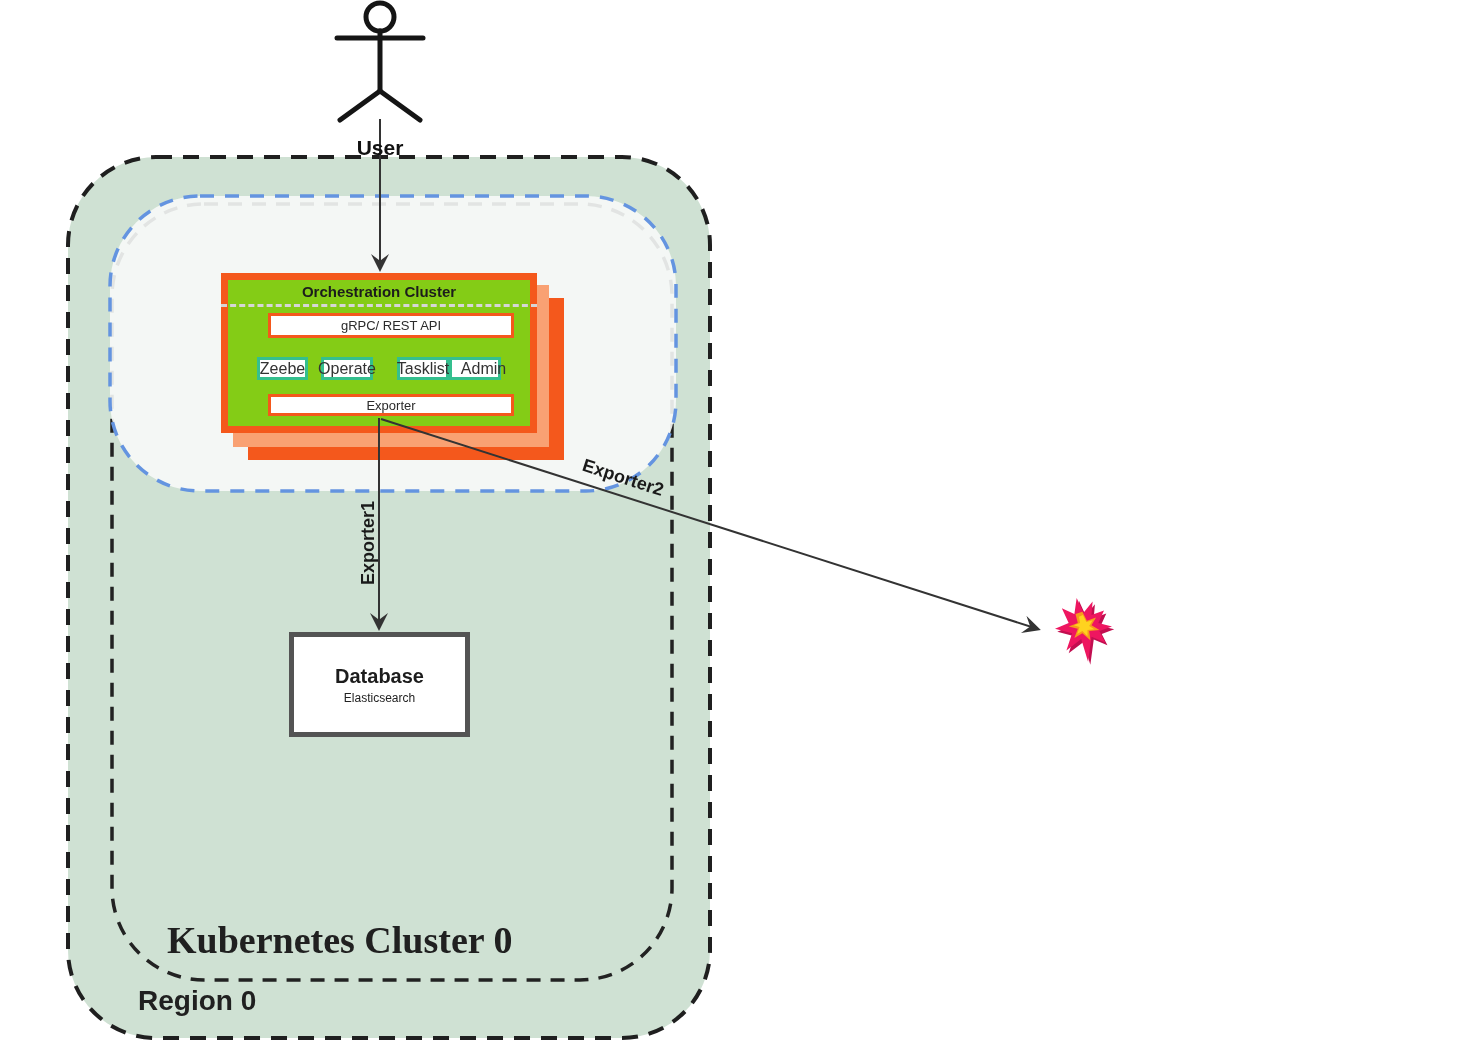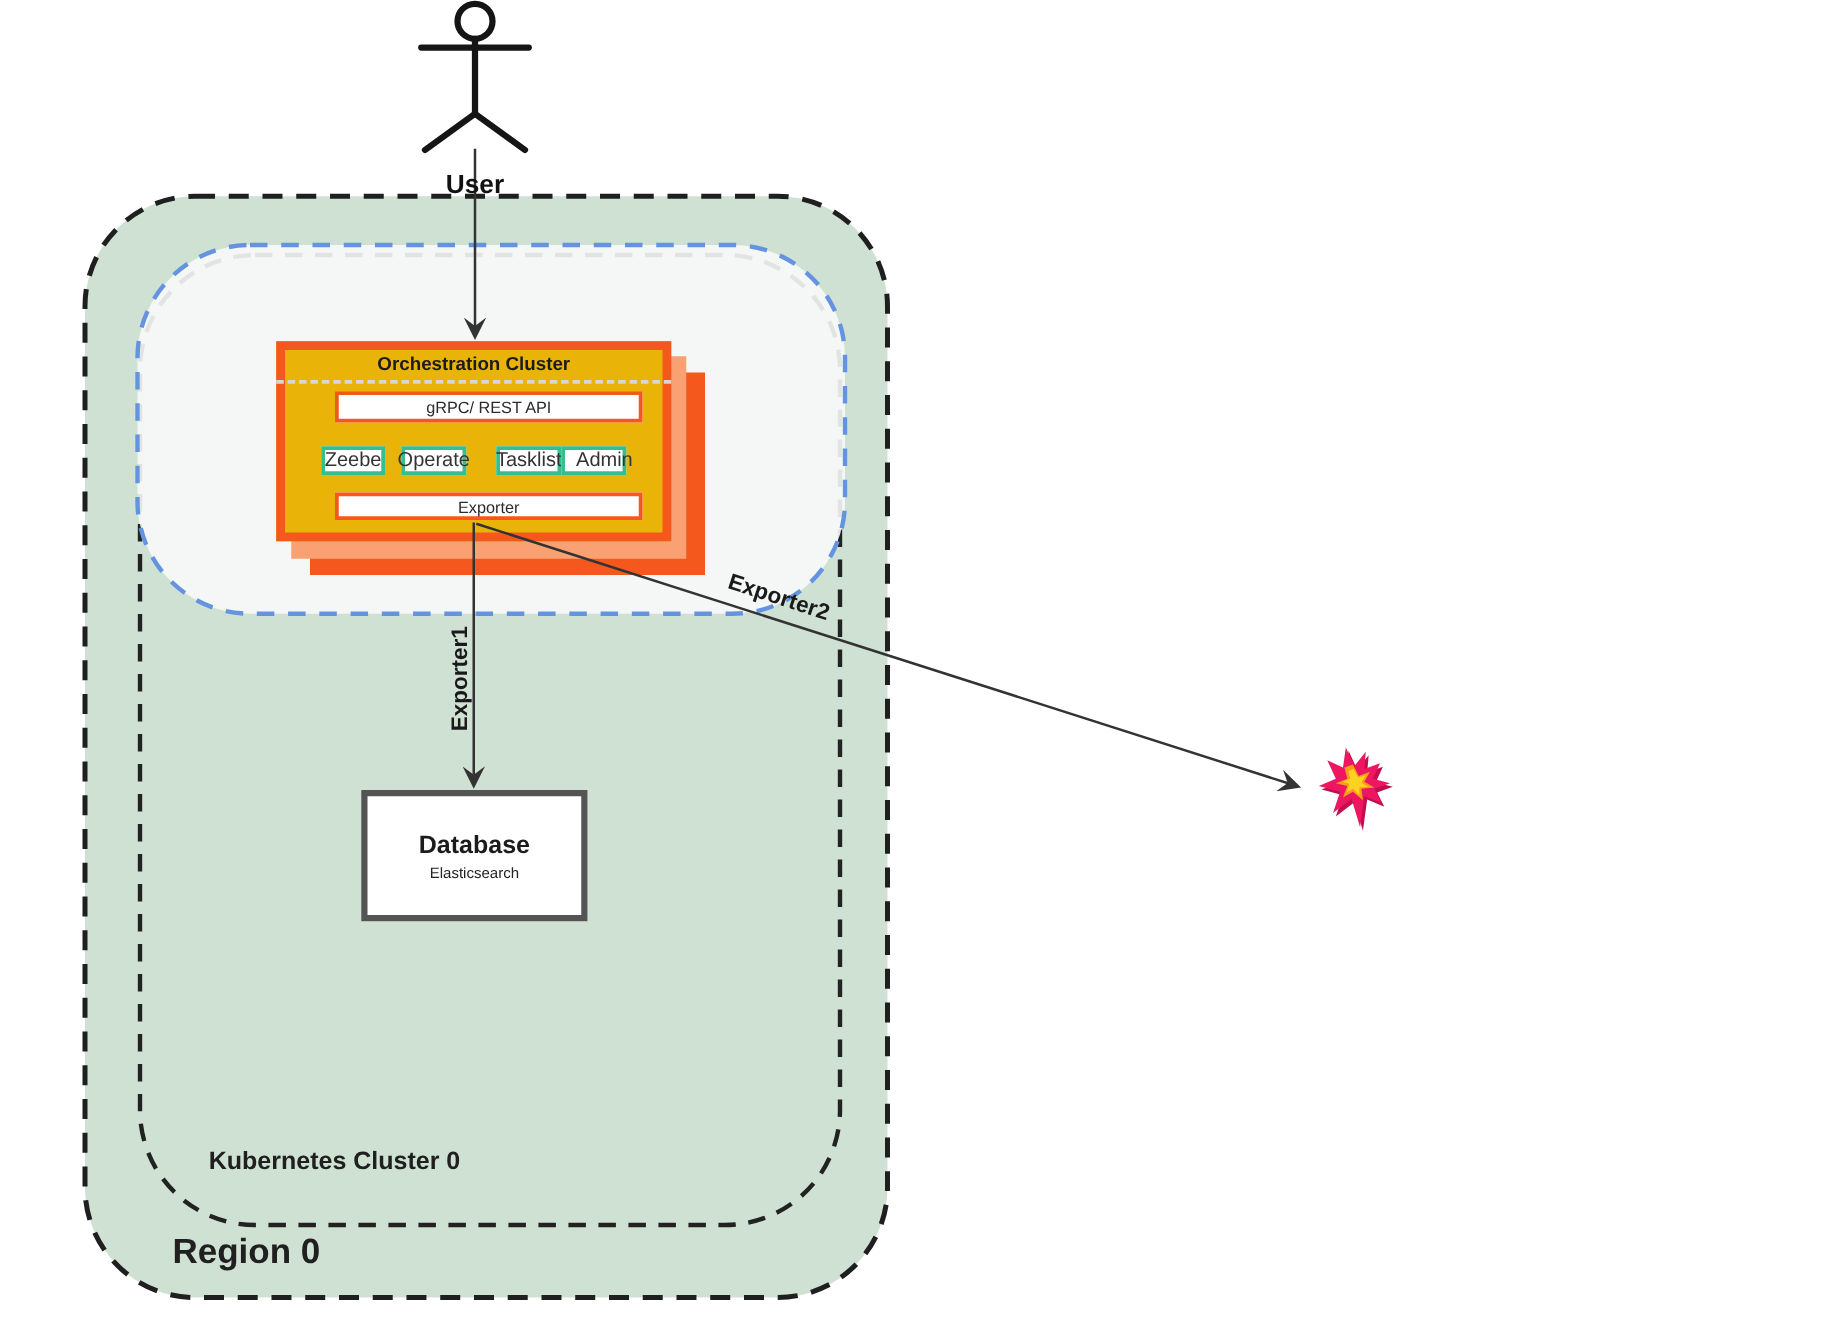--- a/index.html
+++ b/index.html
@@ -6,21 +6,21 @@
   body{width:1469px;height:1063px;position:relative;overflow:hidden;
        font-family:"Liberation Sans","DejaVu Sans",sans-serif;color:#1c1c1c;}
   .abs{position:absolute;}
   svg.layer{position:absolute;left:0;top:0;pointer-events:none;}
   #bg{z-index:0;}
   #fg{z-index:6;}
 
   
   .stack-back{left:248px;top:298px;width:316px;height:162px;background:#f4581c;z-index:1;}
   .stack-mid{left:233px;top:285px;width:316px;height:162px;background:#f9a173;z-index:1;}
-  .orch-main{left:221px;top:273px;width:316px;height:160px;background:#eab308;
+  .orch-main{left:221px;top:273px;width:316px;height:160px;background:#84cc16;
              border:7px solid #f4581c;box-sizing:border-box;z-index:2;}
   .orch-title{position:absolute;left:0;right:0;top:3px;text-align:center;
               font-size:15px;font-weight:bold;color:#1c1c1c;}
   .bar{position:absolute;box-sizing:border-box;border:3px solid #f4581c;background:#fff;
        display:flex;align-items:center;justify-content:center;font-size:13px;color:#2b2b2b;margin-left:12px;}
   .bar-grpc{left:28px;top:33px;width:246px;height:25px;}
   .bar-exporter{left:28px;top:114px;width:246px;height:22px;}
   .chip{position:absolute;top:77px;height:23px;box-sizing:border-box;border:3px solid #34bf8e;
         background:#fff;display:flex;align-items:center;justify-content:center;
         font-size:16px;color:#333;}
@@ -36,21 +36,21 @@
   
   .db{left:289px;top:632px;width:181px;height:105px;background:#fff;
       border:5px solid #545454;box-sizing:border-box;display:flex;flex-direction:column;
       align-items:center;justify-content:center;gap:3px;z-index:2;}
   .db-title{font-size:20px;font-weight:bold;color:#1c1c1c;}
   .db-sub{font-size:12px;color:#222;}
 
   
   .lbl{position:absolute;z-index:7;white-space:nowrap;color:#111;}
   .lbl-user{left:380px;top:136px;transform:translateX(-50%);font-size:21px;font-weight:bold;}
-  .lbl-k8s{left:167px;top:918px;font-size:20px;font-weight:bold;color:#202020;}
+  .lbl-k8s{left:167px;top:918px;font-size:38px;font-weight:bold;color:#202020;font-family:Liberation Serif, serif;}
   .lbl-region{left:138px;top:985px;font-size:28px;font-weight:bold;color:#202020;}
   .lbl-exp1{left:368px;top:543px;transform:translate(-50%,-50%) rotate(-90deg);
             font-size:18px;font-weight:bold;color:#1a1a1a;}
   .lbl-exp2{left:623px;top:478px;transform:translate(-50%,-50%) rotate(18deg);
             font-size:18px;font-weight:bold;color:#1a1a1a;}
 </style>
 </head>
 <body>
 
 <svg id="bg" class="layer" width="1469" height="1063" viewBox="0 0 1469 1063">

